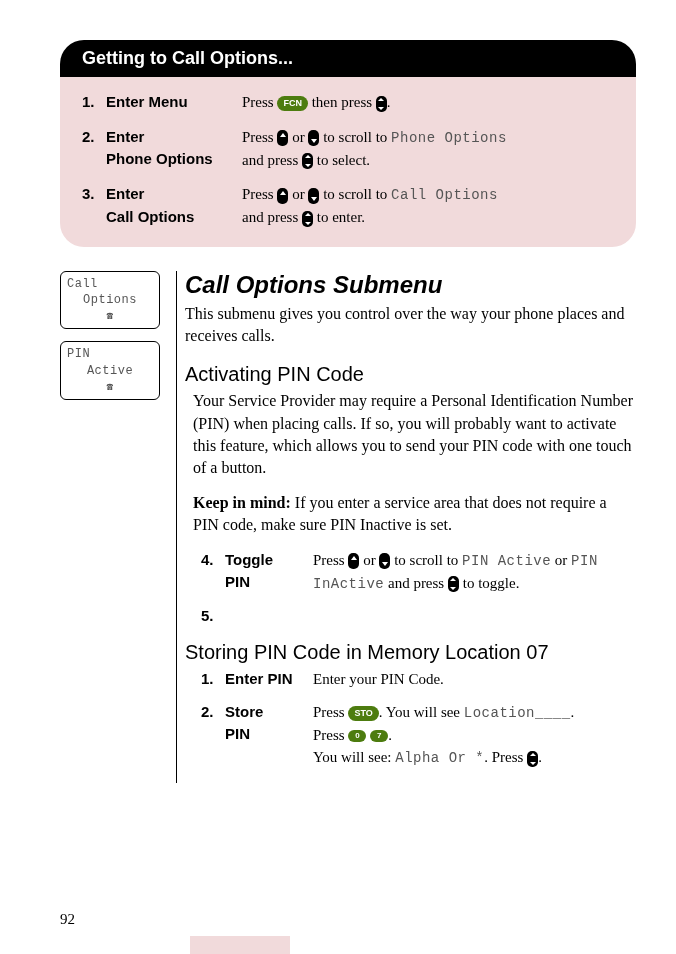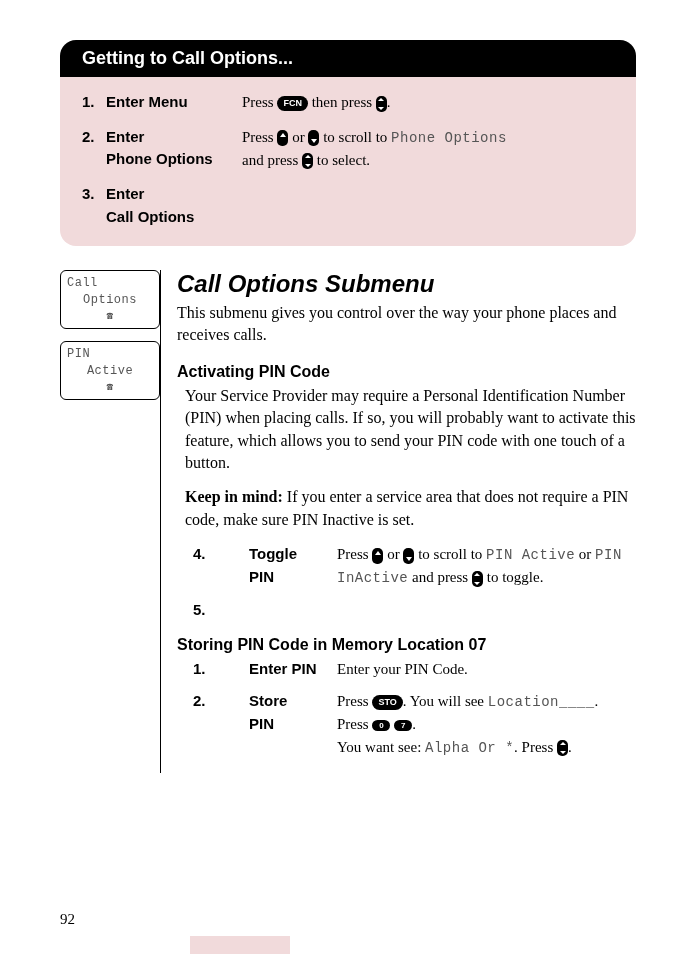--- a/index.html
+++ b/index.html
@@ -11,21 +11,21 @@
     height: 954px;
     position: relative;
     color: #000;
   }
   .page {
     padding: 40px 40px 30px 60px;
     box-sizing: border-box;
   }
   
   .instruction-panel {
-    border-radius: 16px;
+    border-radius: 24px;
     overflow: hidden;
     margin-bottom: 24px;
   }
   .panel-header {
     background: #000;
     color: #fff;
     padding: 8px 22px;
     font-family: Arial, Helvetica, sans-serif;
     font-size: 18px;
     font-weight: bold;
@@ -54,21 +54,21 @@
     flex-shrink: 0;
     padding-right: 8px;
   }
   .step-desc {
     flex: 1;
     font-family: "Times New Roman", serif;
   }
   
   .columns {
     display: flex;
-    gap: 0;
+    gap: 16px;
   }
   .sidecol {
     width: 100px;
     flex-shrink: 0;
   }
   .lcd-box {
     border: 1.5px solid #000;
     border-radius: 6px;
     padding: 4px 6px;
     margin-bottom: 12px;
@@ -81,38 +81,38 @@
   }
   .lcd-row2 {
     display: flex;
     justify-content: space-between;
     align-items: center;
     flex-direction: column;
   }
   .maincol {
     flex: 1;
     border-left: 1px solid #000;
-    padding-left: 16px;
+    padding-left: 8px;
   }
   .section-title {
     font-family: Arial, Helvetica, sans-serif;
     font-style: italic;
     font-weight: bold;
     font-size: 24px;
     margin: 0 0 4px 0;
   }
   .intro {
     font-size: 16px;
     margin: 0 0 16px 0;
     line-height: 1.4;
   }
   .subhead {
     font-family: Arial, Helvetica, sans-serif;
-    font-weight: bold;
-    font-size: 16px;
+    font-weight: normal;
+    font-size: 20px;
     margin: 12px 0 4px 0;
   }
   .body-text {
     font-size: 16px;
     line-height: 1.4;
     margin: 0 0 12px 8px;
   }
   .keep {
     font-weight: bold;
   }
@@ -121,26 +121,26 @@
     padding-left: 16px;
     margin-bottom: 14px;
   }
   .inner-step {
     display: flex;
     margin-bottom: 10px;
     font-size: 15px;
     line-height: 1.5;
   }
   .inner-step .step-num { width: 24px; }
-  .inner-step .step-label { width: 80px; margin-left: 32px; }
+  .inner-step .step-label { width: 80px; }
   .inner-step .step-desc { flex: 1; }
   
   .key {
     display: inline-block;
-    background: #000000;
+    background: #4d7c0f;
     color: #fff;
     font-family: Arial, Helvetica, sans-serif;
     font-size: 9px;
     font-weight: bold;
     border-radius: 999px;
     padding: 2px 6px;
     vertical-align: middle;
     line-height: 1.2;
     min-width: 10px;
     text-align: center;
@@ -250,20 +250,31 @@
           <span class="arrow-key arrow-updown"></span>
           <span> to select.</span>
         </div>
       </div>
 
       <div class="step-row">
         <div class="step-num">3.</div>
         <div class="step-label">
           <span>Enter</span><br>
           <span>Call Options</span>
+        </div>
+        <div class="step-desc">
+          <span>Press </span>
+          <span class="arrow-key arrow-up"></span>
+          <span> or </span>
+          <span class="arrow-key arrow-down"></span>
+          <span> to scroll to </span>
+          <span class="lcd-text">Call Options</span><br>
+          <span>and press </span>
+          <span class="arrow-key arrow-updown"></span>
+          <span> to enter.</span>
         </div>
       </div>
 
     </div>
   </div>
 
   <div class="columns">
 
     <div class="sidecol">
       <div class="lcd-box">
@@ -336,21 +347,21 @@
           <div class="step-label">
             <span>Store</span><br>
             <span>PIN</span>
           </div>
           <div class="step-desc">
             <span>Press </span>
             <span class="key">STO</span><span>. You will see </span><span class="lcd-text">Location____</span><span>.</span><br>
             <span>Press </span>
             <span class="key key-sm">0</span>
             <span class="key key-sm">7</span><span>.</span><br>
-            <span>You want see: </span>
+            <span>You will see: </span>
             <span class="lcd-text">Alpha Or *</span><span>. Press </span>
             <span class="arrow-key arrow-updown"></span><span>.</span>
           </div>
         </div>
       </div>
 
     </div>
   </div>
 
 </div>

